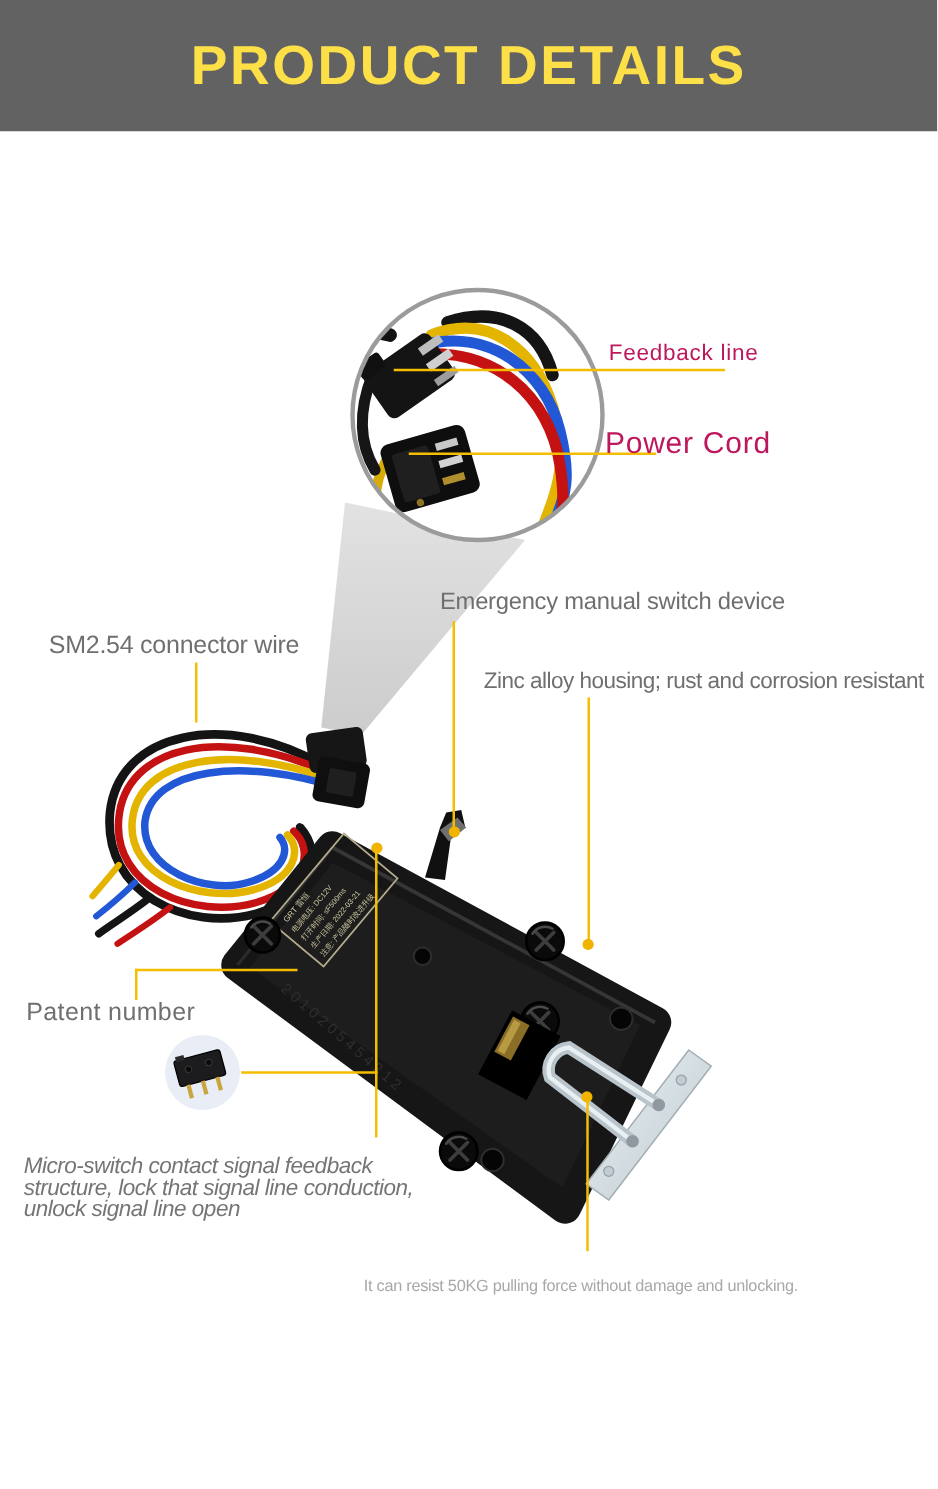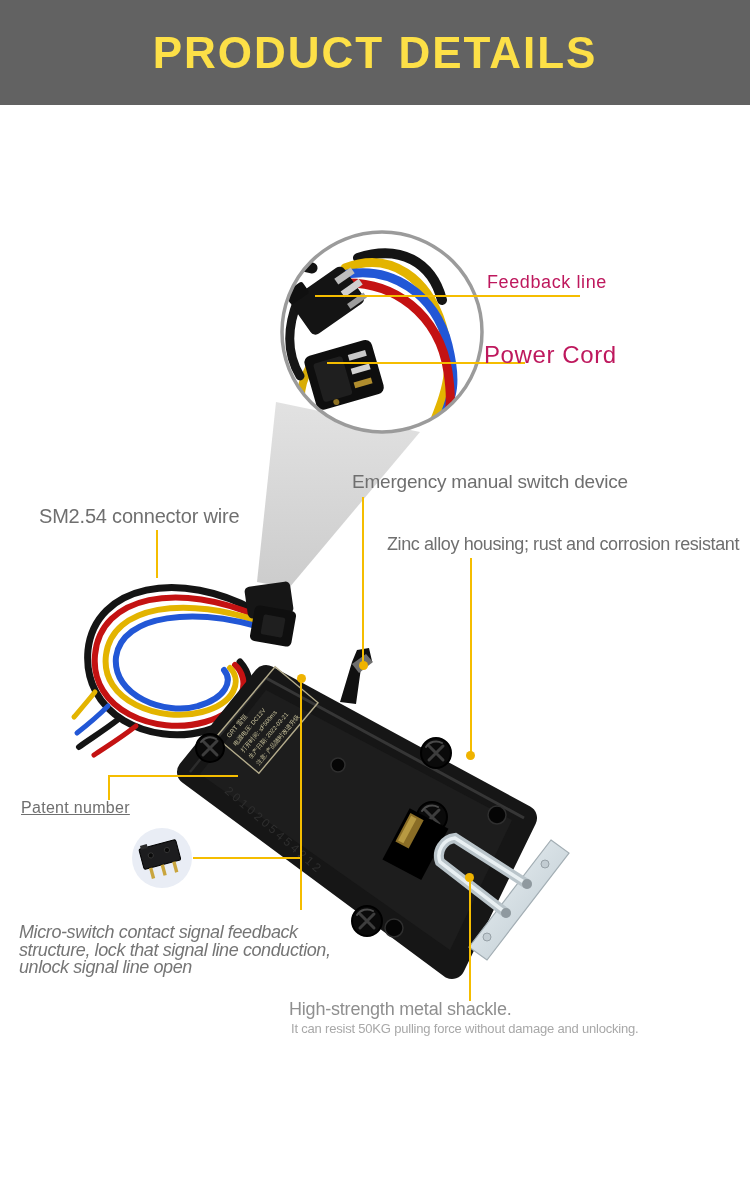--- a/index.html
+++ b/index.html
@@ -199,23 +199,22 @@
   <div class="lbl bold" style="left:487px;top:272px;font-size:18px;letter-spacing:.6px;">Feedback line</div>
 
   <div class="lbl bold" style="left:484px;top:341px;font-size:24px;letter-spacing:.6px;">Power Cord</div>
 
   <div class="lbl" style="left:352px;top:471px;font-size:19px;letter-spacing:-0.2px;">Emergency manual switch device</div>
 
   <div class="lbl" style="left:387px;top:534px;font-size:18px;letter-spacing:-0.4px;">Zinc alloy housing; rust and corrosion resistant</div>
 
   <div class="lbl" style="left:27px;top:505px;font-size:20px;letter-spacing:-0.2px;margin-left:12px;">SM2.54 connector wire</div>
 
-  <div class="lbl" style="left:21px;top:799px;font-size:16px;letter-spacing:.3px;text-decoration:underline;">Patent number</div>
+  <div class="lbl" style="left:21px;top:799px;font-size:20px;letter-spacing:.3px;">Patent number</div>
 
   <div class="lbl multiline" style="left:19px;top:924px;font-size:18px;line-height:17.5px;letter-spacing:-0.4px;color:#757575;font-style:italic;">Micro-switch contact signal feedback
 structure, lock that signal line conduction,
 unlock signal line open</div>
 
-  <div class="lbl" style="left:289px;top:999px;font-size:18px;color:#8f8f8f;letter-spacing:-0.2px;">High-strength metal shackle.</div>
 
   <div class="lbl" style="left:291px;top:1021px;font-size:13px;color:#a8a8a8;letter-spacing:-0.2px;">It can resist 50KG pulling force without damage and unlocking.</div>
 
 </div>
 
 </body></html>

